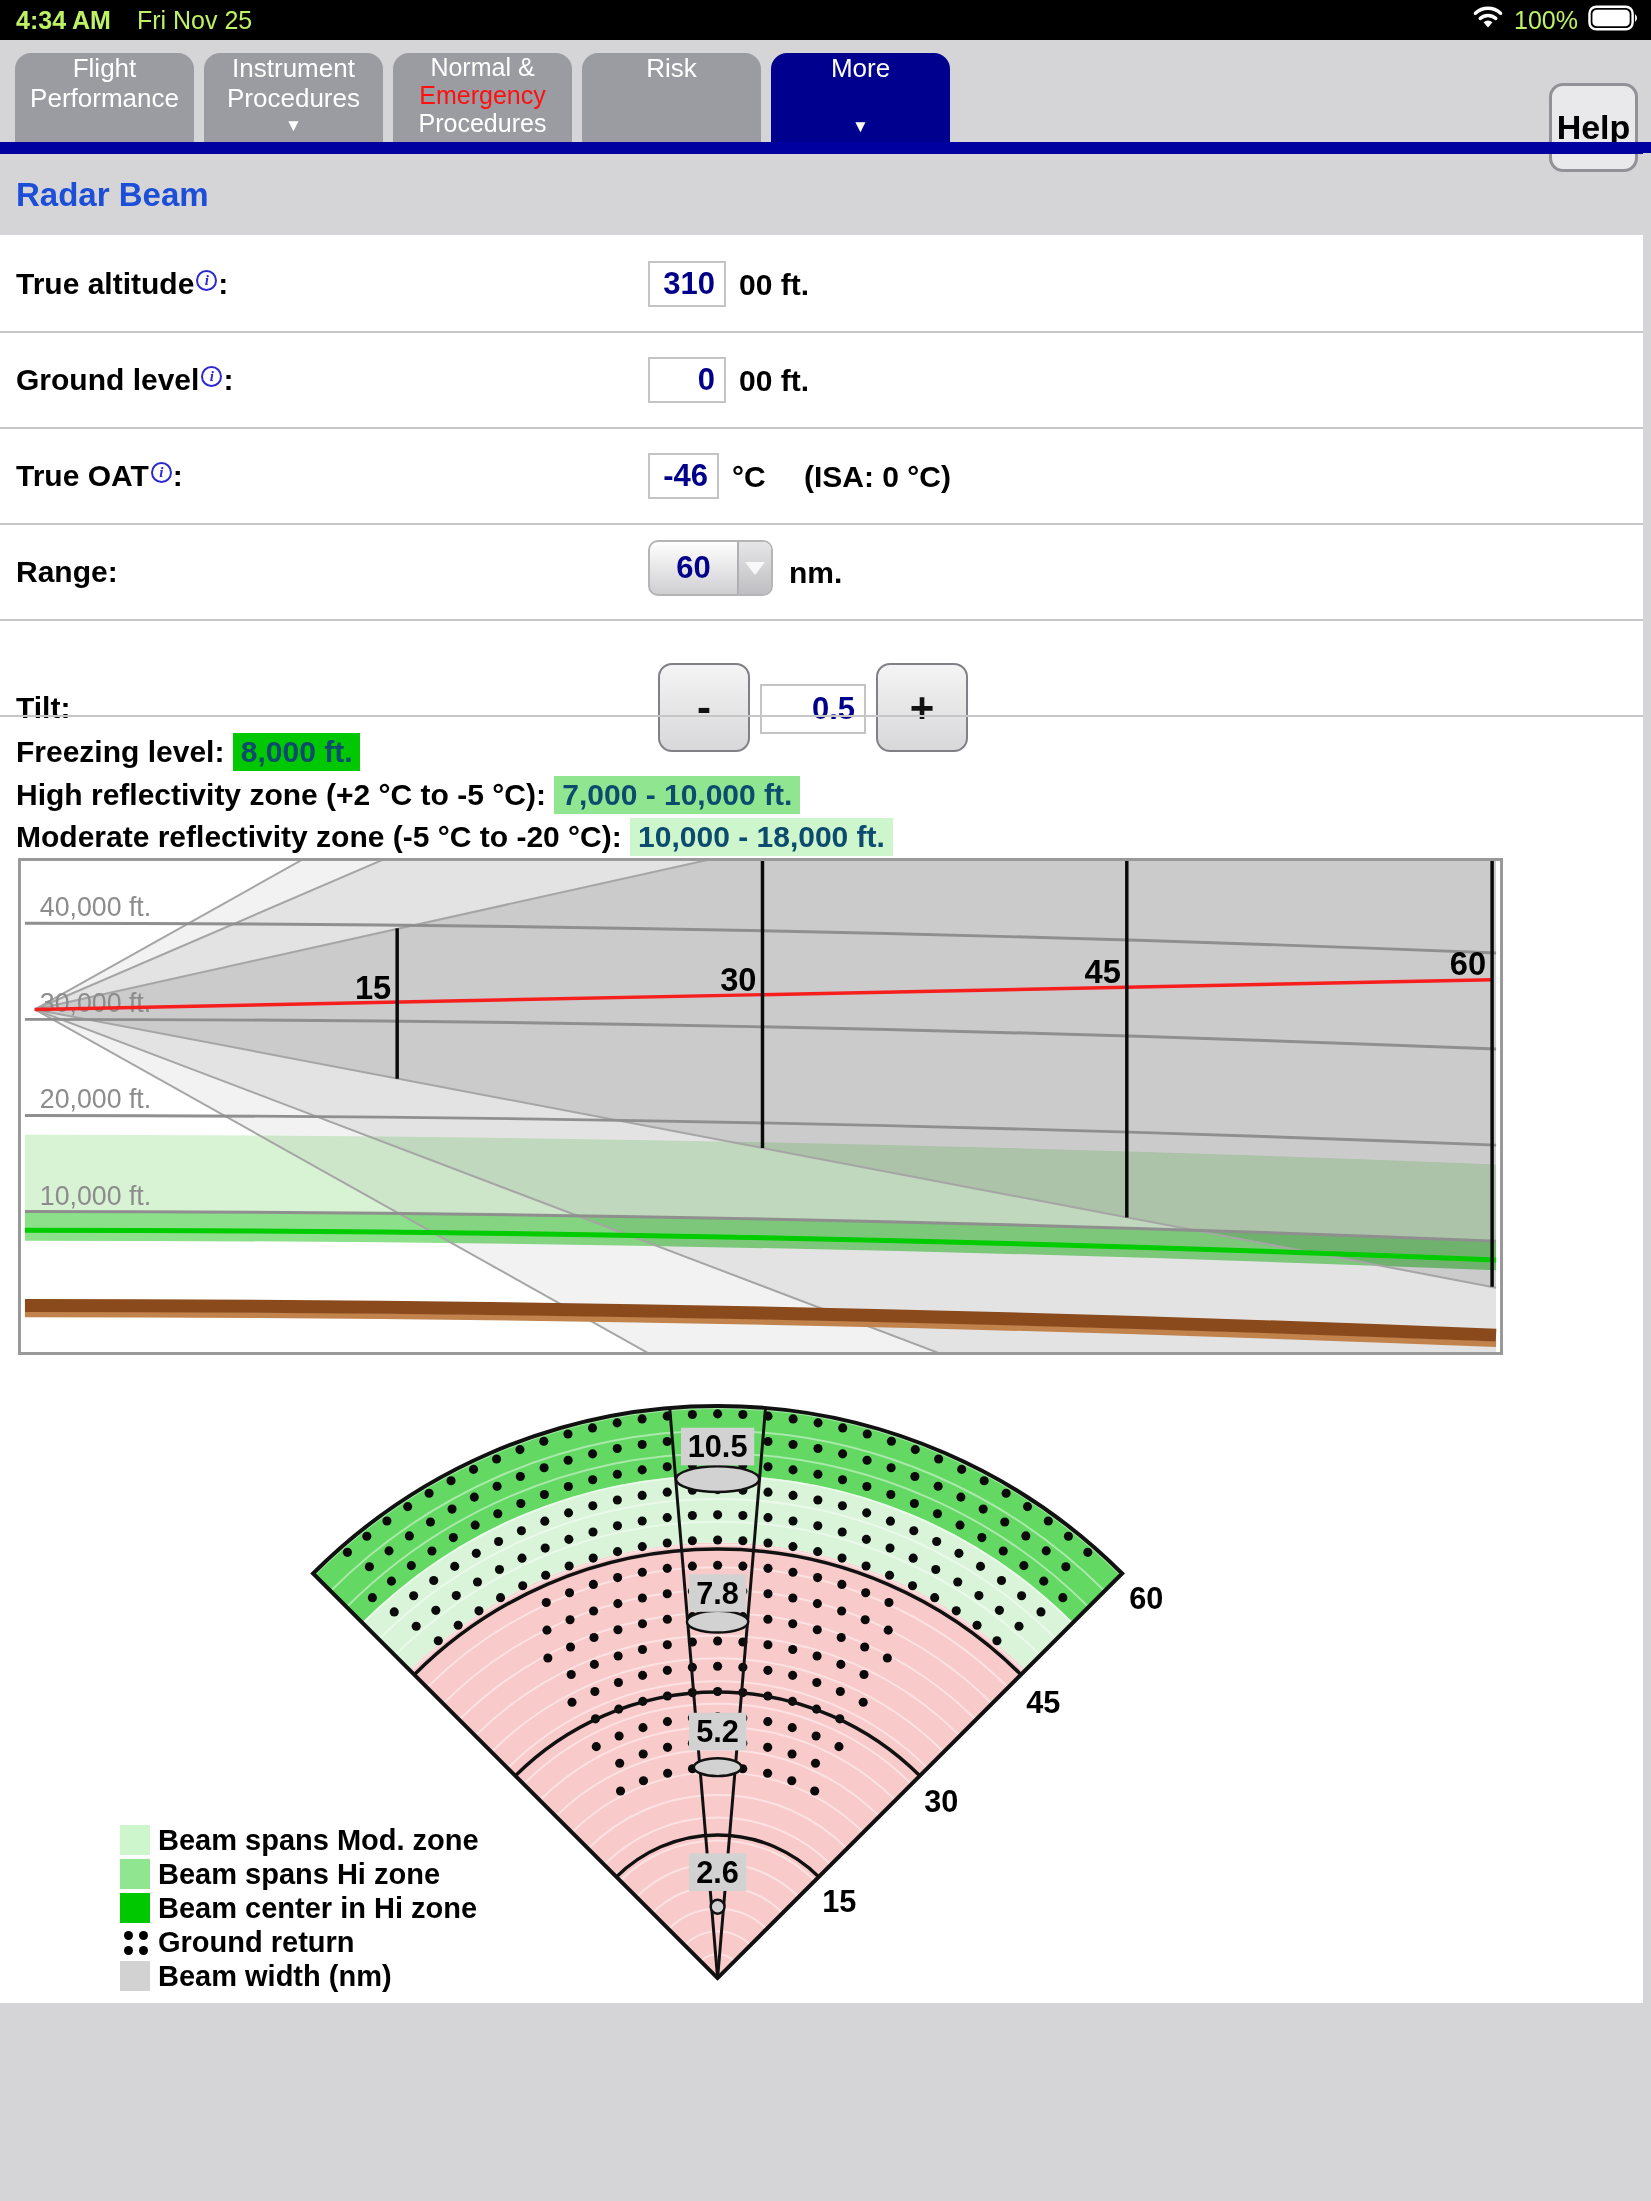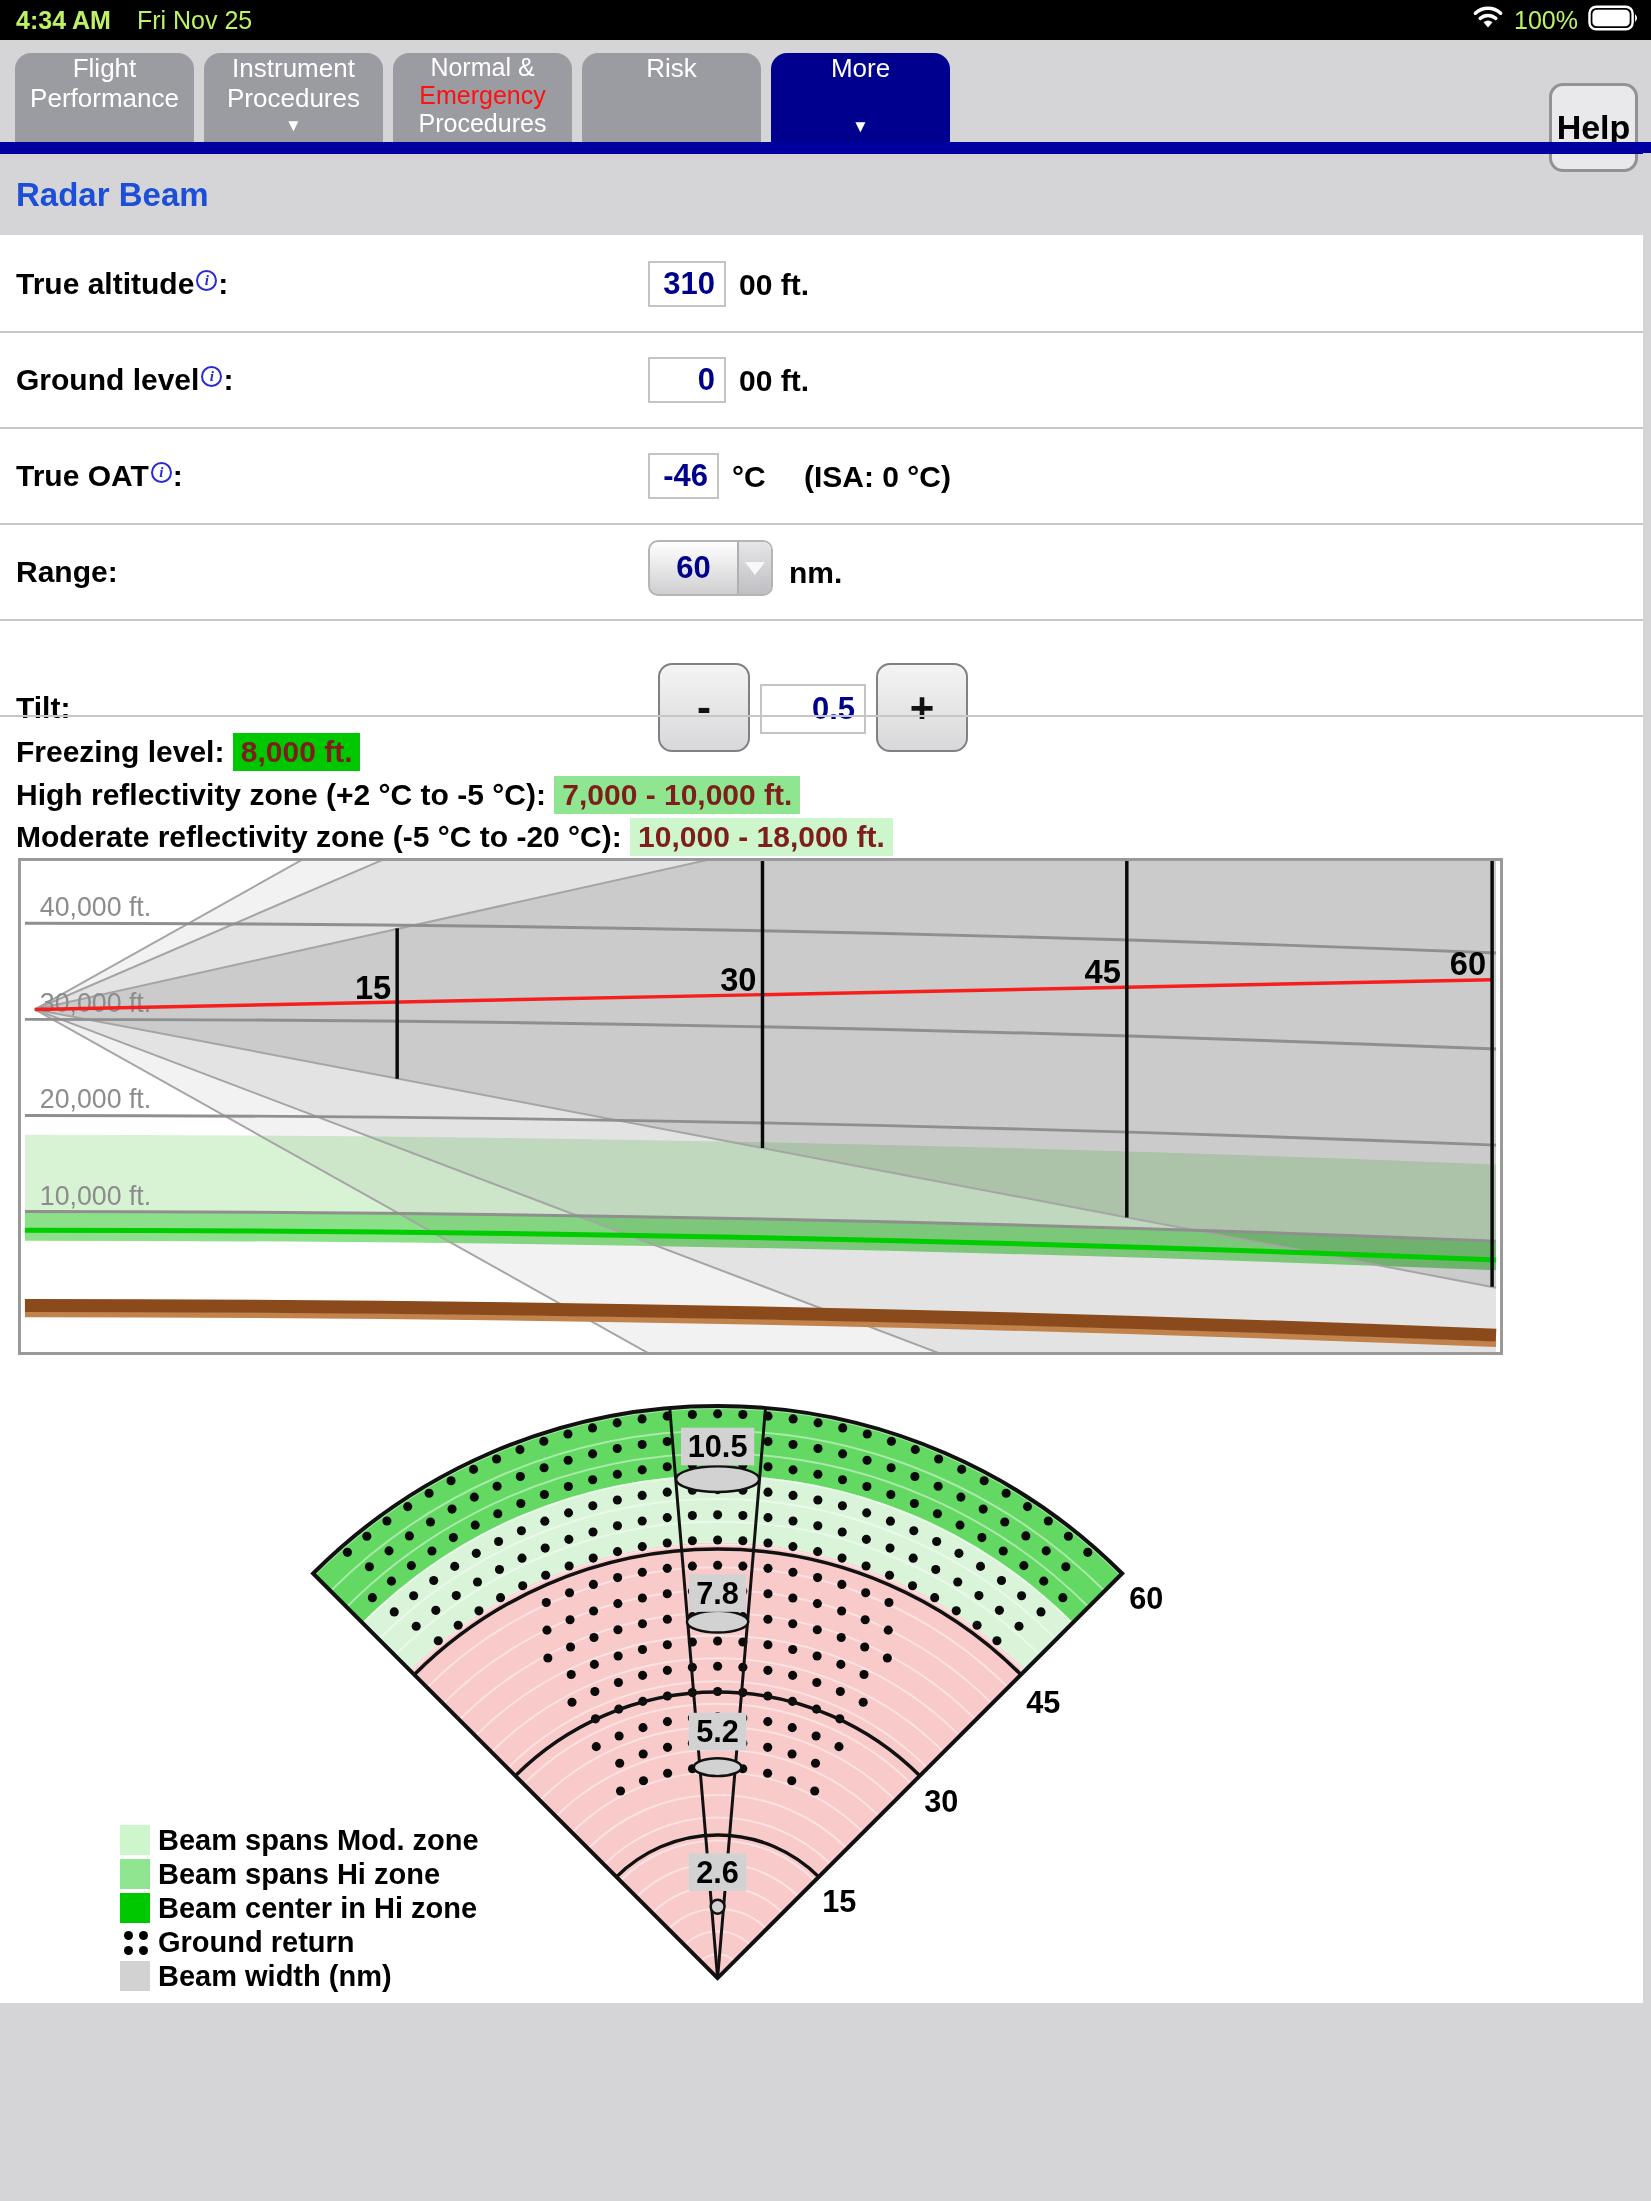--- a/index.html
+++ b/index.html
@@ -53,21 +53,21 @@
     display:flex;align-items:center;justify-content:center;}
   .dd-tri{width:0;height:0;border-left:10px solid transparent;border-right:10px solid transparent;
     border-top:13px solid #f8f8f8;}
 
   .stepbtn{position:absolute;top:2px;width:92px;height:89px;border:2.5px solid #808086;border-radius:14px;
     background:linear-gradient(#f4f4f4,#d8d8da);display:flex;align-items:center;justify-content:center;
     font-size:42px;font-weight:bold;color:#111;}
 
   
   .sumline{position:absolute;left:16px;font-size:30px;font-weight:bold;color:#000;white-space:nowrap;}
-  .hl{color:#7f1d1d;padding:2px 8px 3px 8px;}
+  .hl{color:#0c4a6e;padding:2px 8px 3px 8px;}
   .hl.bright{background:#00c800;}
   .hl.mid{background:#90e690;}
   .hl.pale{background:#cdf6cd;}
 
   .chartwrap{position:absolute;}
 
   
   .legend{position:absolute;left:120px;top:1823px;}
   .lrow{display:flex;align-items:center;height:34px;}
   .lswatch{width:30px;height:30px;flex:0 0 30px;}

